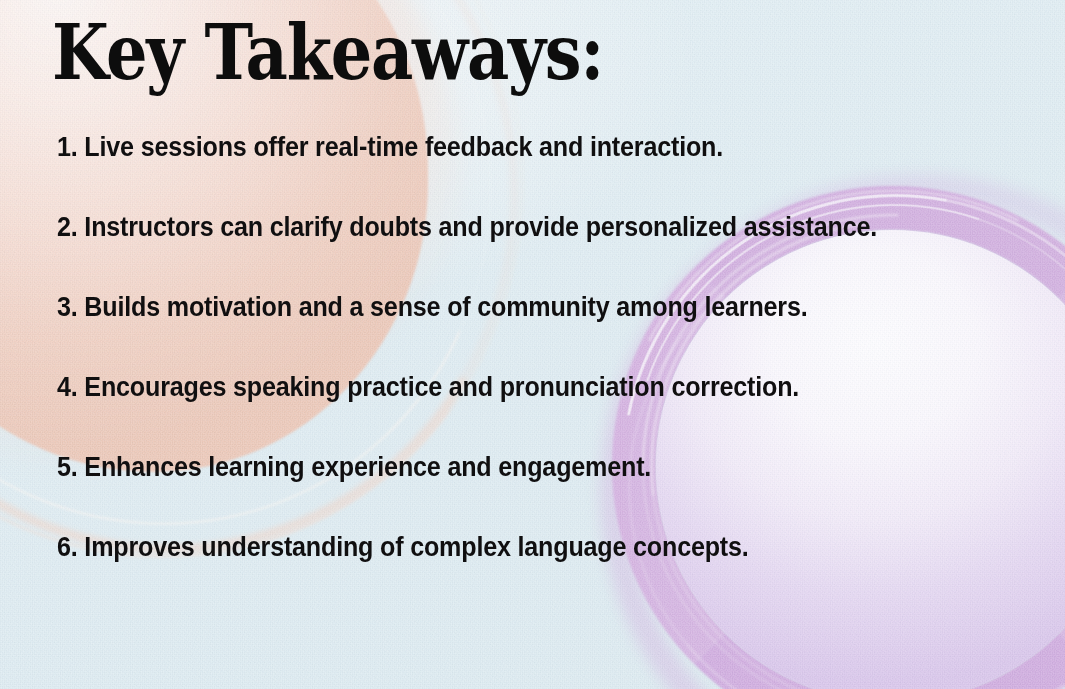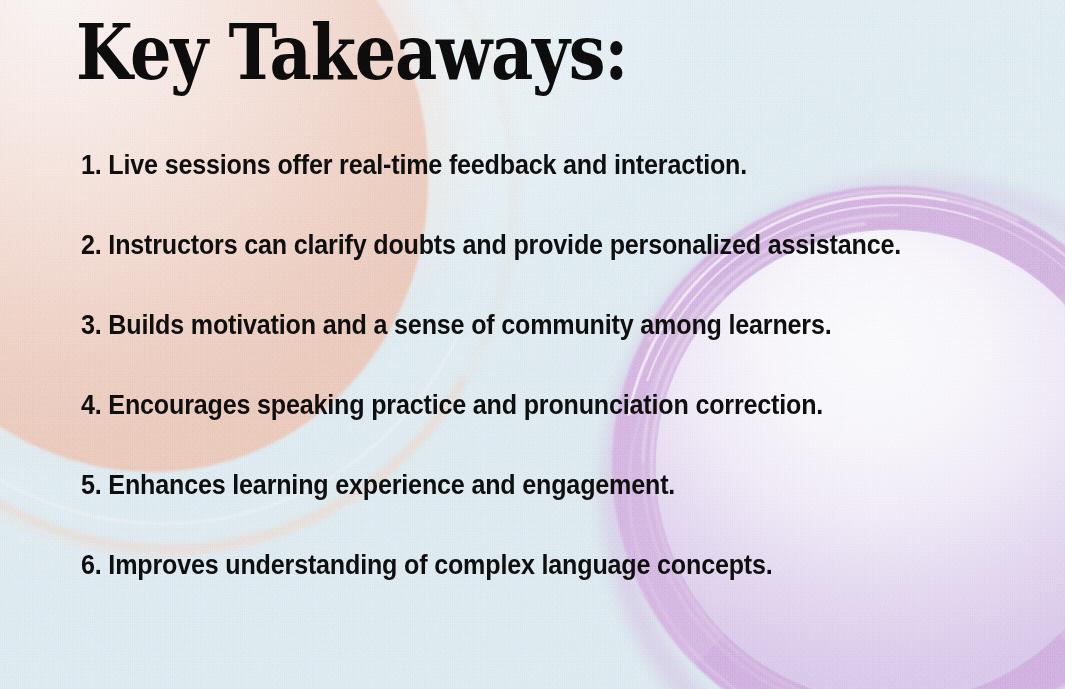--- a/index.html
+++ b/index.html
@@ -236,21 +236,20 @@
     border-left-color: rgba(255,255,255,.20);
     transform: rotate(6deg);
     filter: blur(1.2px);
   }
 
   
   .content {
     position: absolute;
     inset: 0;
     z-index: 10;
-    margin-left: 24px;
   }
 
   .title {
     position: absolute;
     left: 52px;
     top: 14px;
     margin: 0;
     font-family: "DejaVu Serif", "Liberation Serif", serif;
     font-weight: 700;
     font-size: 76px;
@@ -258,21 +257,21 @@
     letter-spacing: -1.5px;
     color: #0d0d0d;
     transform: scaleX(.86);
     transform-origin: left center;
     white-space: nowrap;
   }
 
   .takeaway-list {
     position: absolute;
     left: 57px;
-    top: 152px;
+    top: 134px;
     width: 960px;
     margin: 0;
     padding: 0;
     list-style: none;
   }
 
   .takeaway-item {
     font-family: "Liberation Sans", sans-serif;
     font-weight: 700;
     font-size: 27px;

